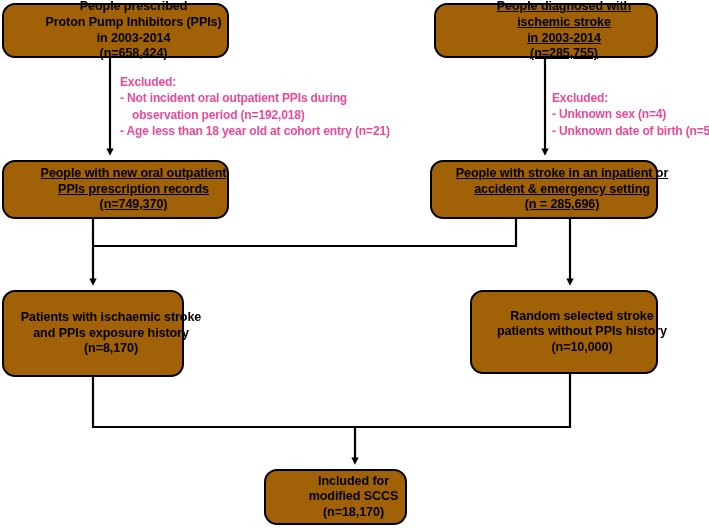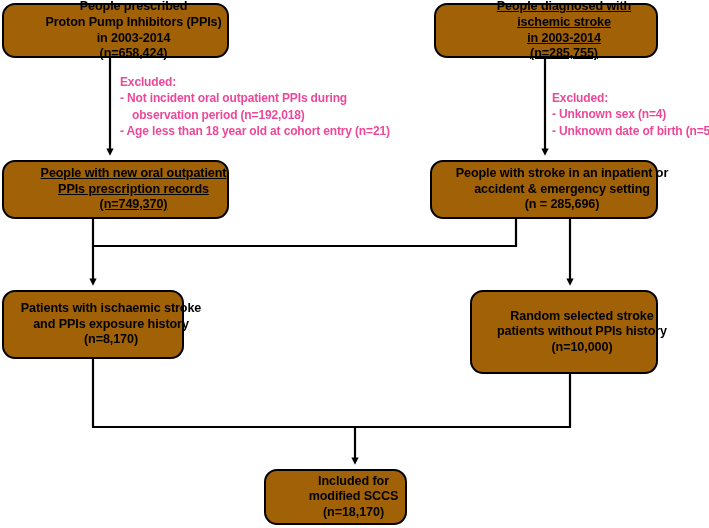--- a/index.html
+++ b/index.html
@@ -125,27 +125,27 @@
     <span class="ex-item">- Unknown sex (n=4)</span>
     <span class="ex-item">- Unknown date of birth (n=55)</span>
   </div>
 
   <div class="node" style="left:2px; top:160px; width:227px; height:59px;text-decoration:underline;">
     <span class="ln">People with new oral outpatient</span>
     <span class="ln">PPIs prescription records</span>
     <span class="ln">(n=749,370)</span>
   </div>
 
-  <div class="node" style="left:430px; top:160px; width:228px; height:59px;">
+  <div class="node" style="left:430px; top:160px; width:228px; height:59px;text-decoration:underline;">
     <span class="ln">People with stroke in an inpatient or</span>
     <span class="ln">accident &amp; emergency setting</span>
     <span class="ln">(n = 285,696)</span>
   </div>
 
-  <div class="node" style="left:2px; top:290px; width:182px; height:69px;">
+  <div class="node" style="left:2px; top:290px; width:182px; height:87px;">
     <span class="ln">Patients with ischaemic stroke</span>
     <span class="ln">and PPIs exposure history</span>
     <span class="ln">(n=8,170)</span>
   </div>
 
   <div class="node" style="left:470px; top:290px; width:188px; height:84px;">
     <span class="ln">Random selected stroke</span>
     <span class="ln">patients without PPIs history</span>
     <span class="ln">(n=10,000)</span>
   </div>

